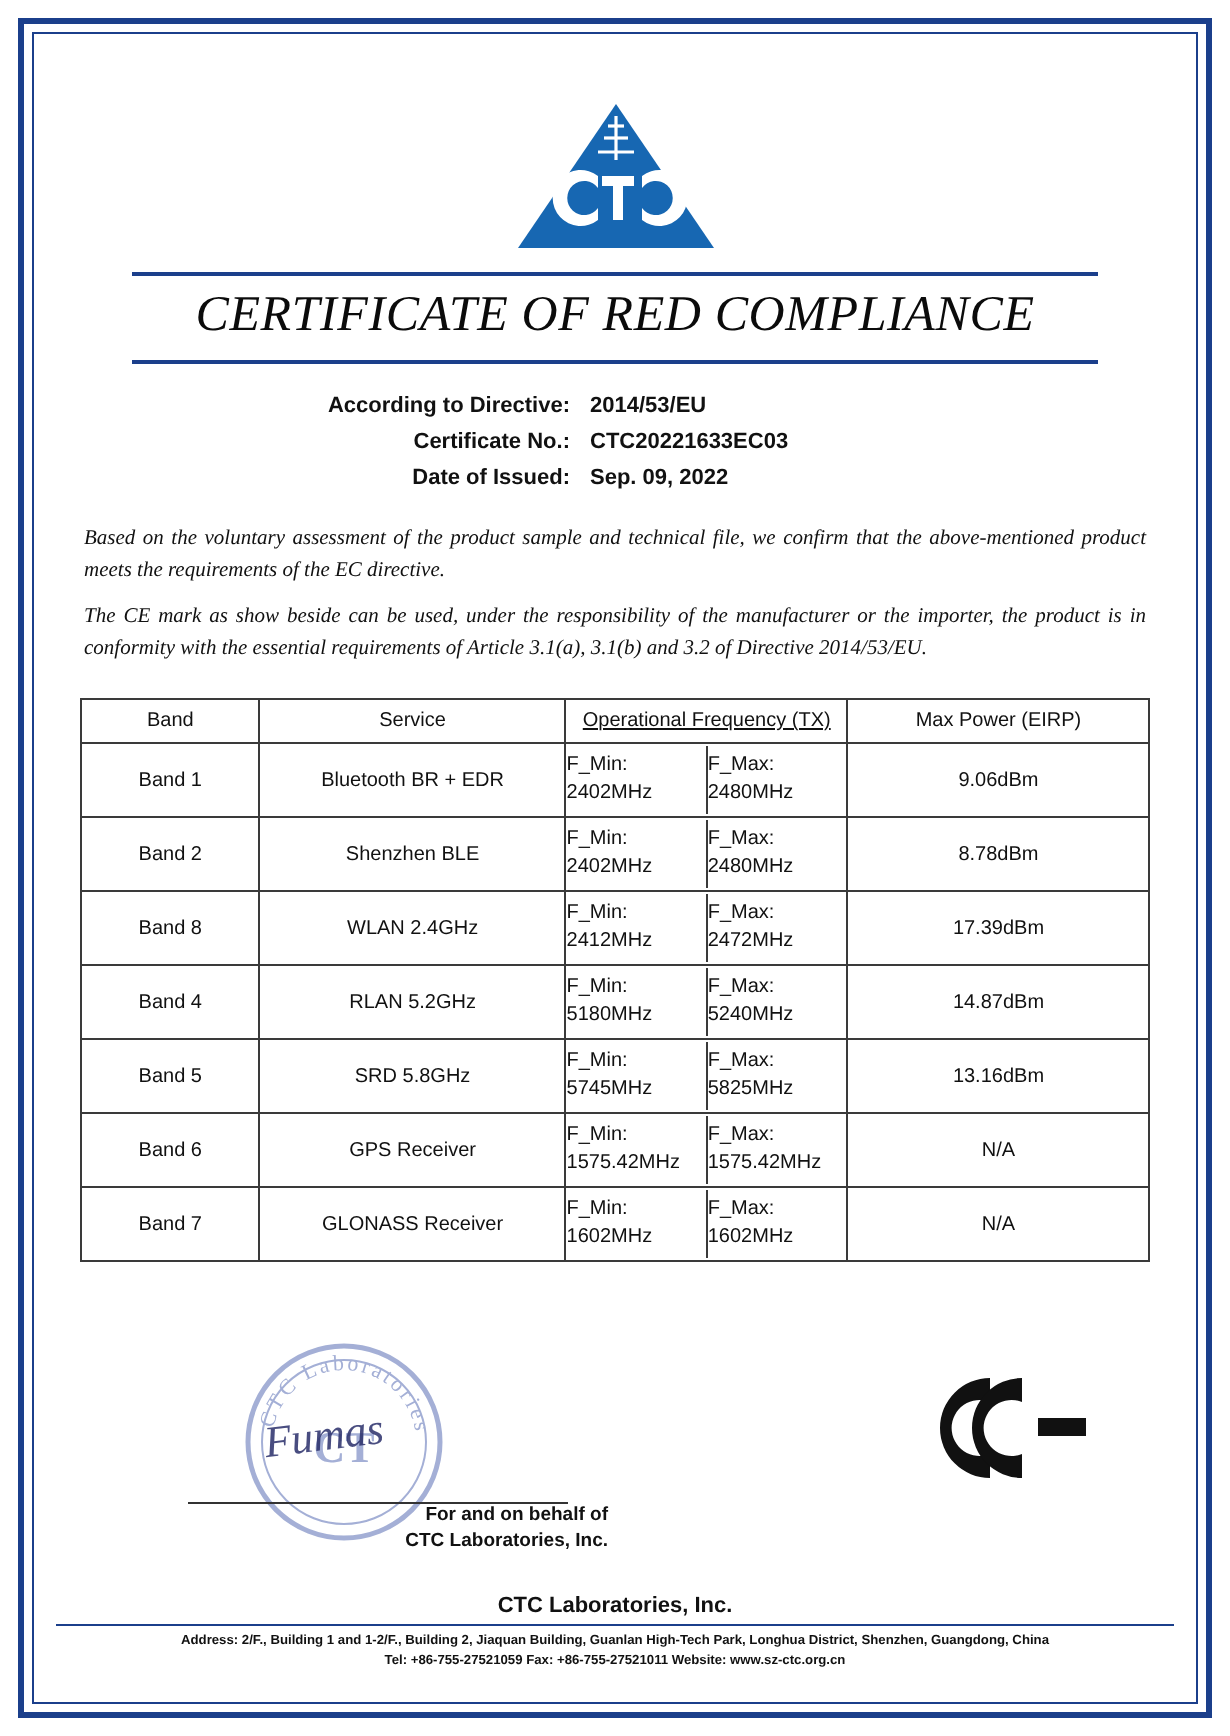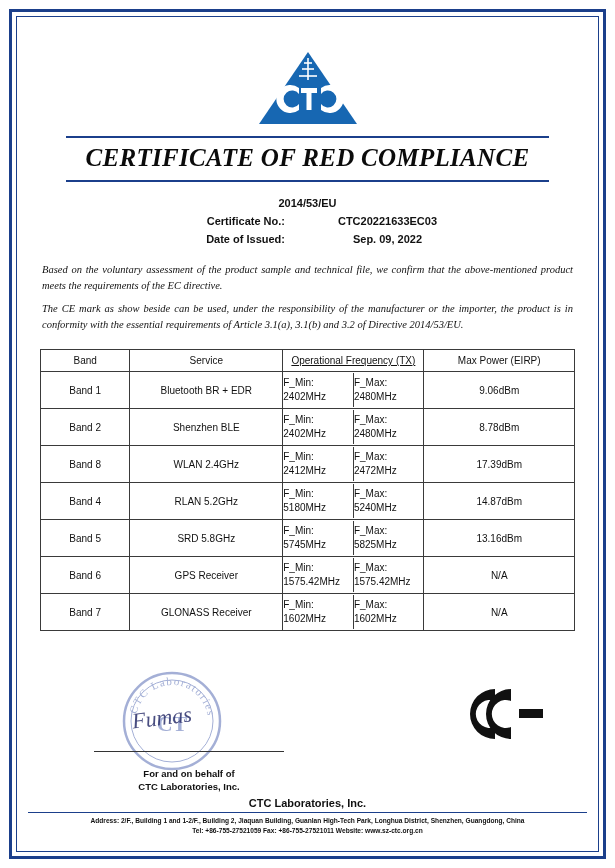--- a/index.html
+++ b/index.html
@@ -61,21 +61,21 @@
     margin: 8px 38px 0 38px;
     border-top: 2px solid #1b3f8b;
     border-bottom: 2px solid #1b3f8b;
     padding: 6px 0 8px 0;
     text-align: center;
   }
   .title-block h1 {
     margin: 0;
     font-family: "Liberation Serif", serif;
     font-style: italic;
-    font-weight: bold;
+    font-weight: normal;
     font-size: 25px;
     letter-spacing: 0.3px;
     color: #0b0b0b;
   }
 
   
   .meta {
     margin-top: 12px;
     font-size: 11px;
     font-weight: bold;
@@ -85,21 +85,21 @@
     justify-content: center;
     line-height: 18px;
   }
   .meta-label {
     width: 150px;
     text-align: right;
     padding-right: 10px;
   }
   .meta-value {
     width: 185px;
-    text-align: center;
+    text-align: left;
   }
 
   
   .paras {
     margin: 14px 14px 16px 14px;
     font-family: "Liberation Serif", serif;
     font-style: italic;
     font-size: 10.5px;
     line-height: 16px;
     text-align: justify;
@@ -177,23 +177,23 @@
   .sig-line {
     position: absolute;
     left: 66px;
     top: 76px;
     width: 190px;
     border-top: 1px solid #333;
   }
   .sig-caption {
     position: absolute;
     left: 46px;
-    top: 92px;
+    top: 76px;
     width: 230px;
-    text-align: center;
+    text-align: right;
     font-size: 9.5px;
     font-weight: bold;
     line-height: 13px;
   }
   .ce-mark {
     position: absolute;
     right: 26px;
     top: 8px;
   }
 
@@ -252,20 +252,21 @@
         <path d="M66 40 a14 14 0 1 0 0 22 l0 -6 a8.5 8.5 0 1 1 0 -10 z" fill="#ffffff" transform="translate(134,0) scale(-1,1)"></path>
       </svg>
     </div>
 
     <div class="title-block">
       <h1>CERTIFICATE OF RED COMPLIANCE</h1>
     </div>
 
     <div class="meta">
       <div class="meta-row">
+        <div class="meta-label">According to Directive:</div>
         <div class="meta-value">2014/53/EU</div>
       </div>
       <div class="meta-row">
         <div class="meta-label">Certificate No.:</div>
         <div class="meta-value">CTC20221633EC03</div>
       </div>
       <div class="meta-row">
         <div class="meta-label">Date of Issued:</div>
         <div class="meta-value">Sep. 09, 2022</div>
       </div>

